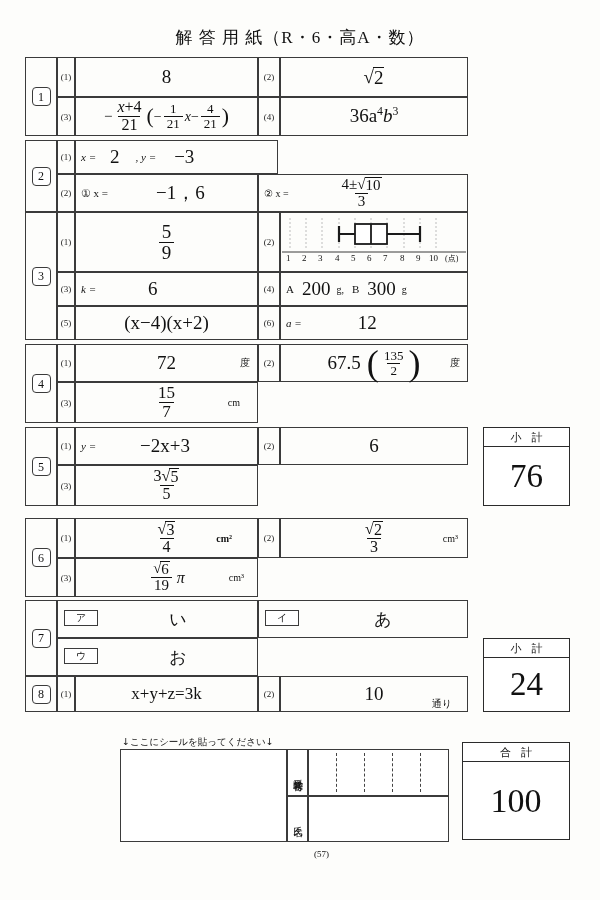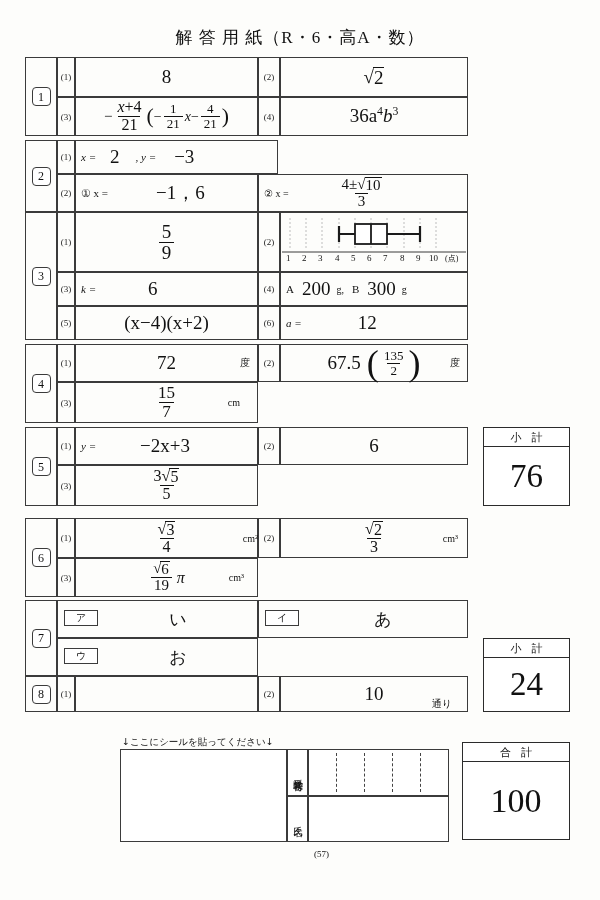--- a/index.html
+++ b/index.html
@@ -363,21 +363,21 @@
   <div class="sub" style="left:57px;top:518px;width:18px;height:40px;">(1)</div>
   <div class="bx" style="left:75px;top:518px;width:183px;height:40px;"></div>
   <div class="ans" style="left:75px;top:518px;width:183px;height:40px;">
     <span class="fr" style="font-size:16px;">
       <span class="nu"><span class="rad">
             <span class="sg">√</span>
             <span class="bd">3</span>
           </span></span>
       <span class="de">4</span>
     </span>
-    <span class="unit" style="position:absolute;right:0;">cm²</span>
+    <span class="unit" style="position:absolute;right:26px;font-weight:bold;">cm²</span>
   </div>
 
   <div class="bx" style="left:258px;top:518px;width:22px;height:40px;"></div>
   <div class="sub" style="left:258px;top:518px;width:22px;height:40px;">(2)</div>
   <div class="bx" style="left:280px;top:518px;width:188px;height:40px;"></div>
   <div class="ans" style="left:280px;top:518px;width:188px;height:40px;">
     <span class="fr" style="font-size:16px;">
       <span class="nu"><span class="rad">
             <span class="sg">√</span>
             <span class="bd">2</span>
@@ -420,20 +420,21 @@
   <div class="ans" style="left:103px;top:638px;width:150px;height:38px;font-size:17px;font-family:'DejaVu Sans',sans-serif;">お</div>
 
   <div class="bx" style="left:25px;top:676px;width:32px;height:36px;"></div>
   <div class="qnum" style="left:25px;top:676px;width:32px;height:36px;">
       <span>8</span>
     </div>
 
   <div class="bx" style="left:57px;top:676px;width:18px;height:36px;"></div>
   <div class="sub" style="left:57px;top:676px;width:18px;height:36px;">(1)</div>
   <div class="bx" style="left:75px;top:676px;width:183px;height:36px;"></div>
+  <div class="ans" style="left:75px;top:676px;width:183px;height:36px;font-size:17px;">x+y+z=3k</div>
 
   <div class="bx" style="left:258px;top:676px;width:22px;height:36px;"></div>
   <div class="sub" style="left:258px;top:676px;width:22px;height:36px;">(2)</div>
   <div class="bx" style="left:280px;top:676px;width:188px;height:36px;"></div>
   <div class="ans" style="left:280px;top:676px;width:188px;height:36px;">
     <span>10</span>
     <span class="unit" style="position:absolute;right:16px;margin-top:20px;">通り</span>
   </div>
 
   <div class="scorebox" style="left:483px;top:638px;width:87px;height:74px;">

